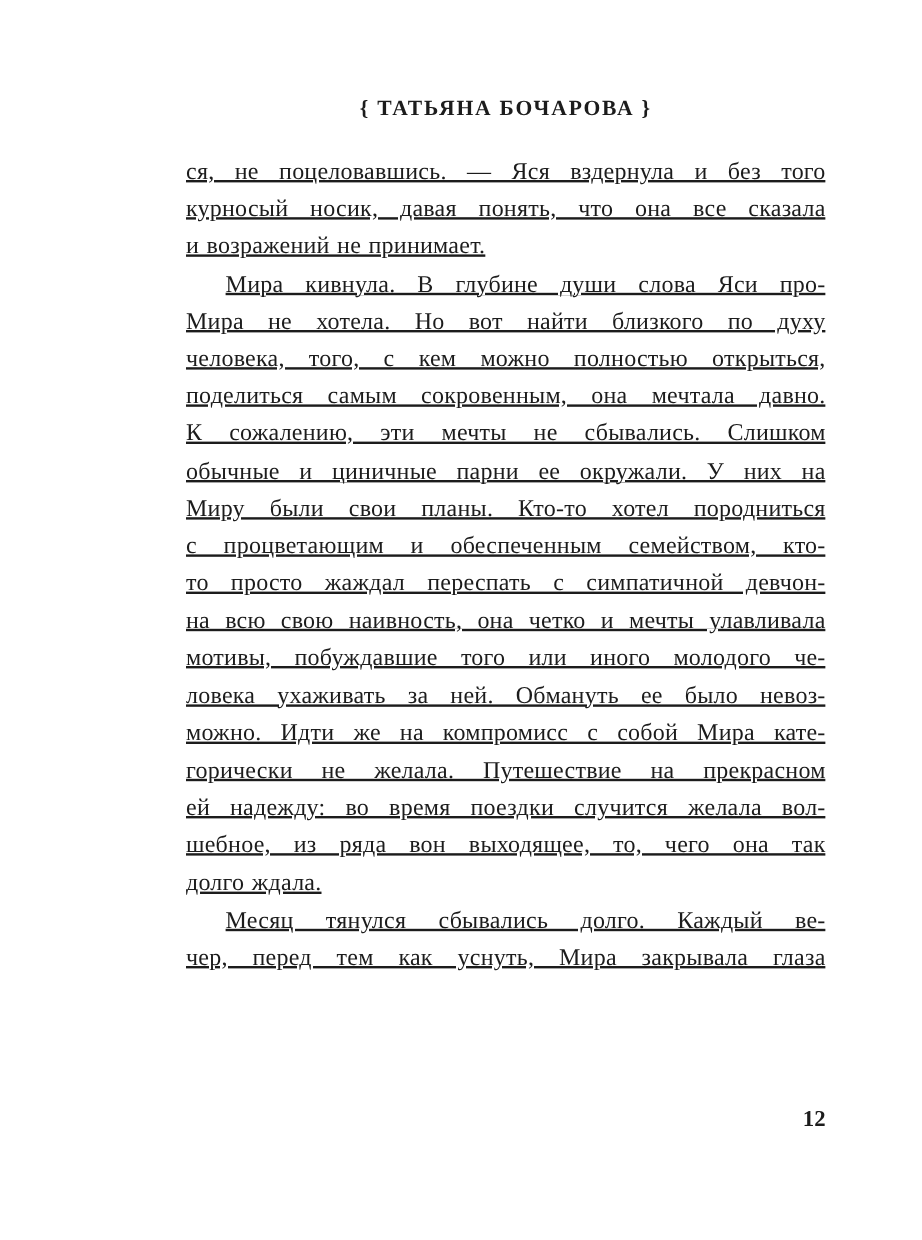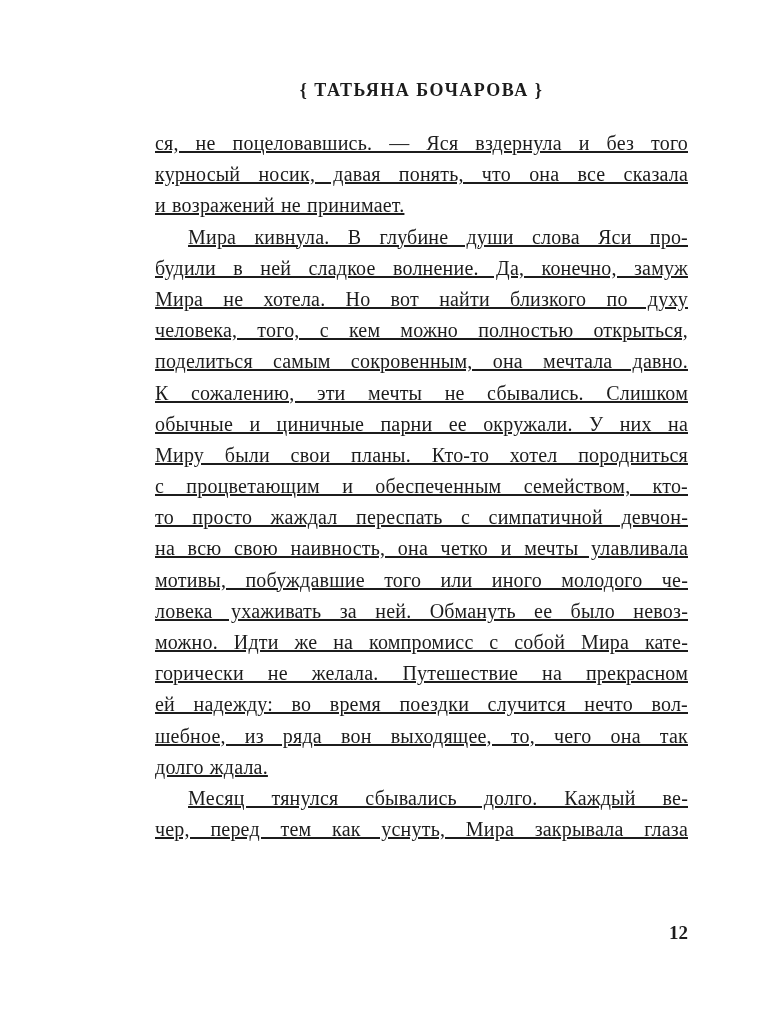--- a/index.html
+++ b/index.html
@@ -65,35 +65,34 @@
 <body>
 
 <div class="page">
   <div class="running-head">{ ТАТЬЯНА БОЧАРОВА }</div>
 
   <div class="text-block" id="text-block">
       <div class="line">ся, не поцеловавшись. — Яся вздернула и без того</div>
       <div class="line">курносый носик, давая понять, что она все сказала</div>
       <div class="line left">и возражений не принимает.</div>
       <div class="line indent">Мира кивнула. В глубине души слова Яси про-</div>
-      <div class="line">будили в ней сладкое волнение. Да, конечно, замуж</div>
       <div class="line">Мира не хотела. Но вот найти близкого по духу</div>
       <div class="line">человека, того, с кем можно полностью открыться,</div>
       <div class="line">поделиться самым сокровенным, она мечтала давно.</div>
       <div class="line">К сожалению, эти мечты не сбывались. Слишком</div>
       <div class="line">обычные и циничные парни ее окружали. У них на</div>
       <div class="line">Миру были свои планы. Кто-то хотел породниться</div>
       <div class="line">с процветающим и обеспеченным семейством, кто-</div>
       <div class="line">то просто жаждал переспать с симпатичной девчон-</div>
       <div class="line">на всю свою наивность, она четко и мечты улавливала</div>
       <div class="line">мотивы, побуждавшие того или иного молодого че-</div>
       <div class="line">ловека ухаживать за ней. Обмануть ее было невоз-</div>
       <div class="line">можно. Идти же на компромисс с собой Мира кате-</div>
       <div class="line">горически не желала. Путешествие на прекрасном</div>
-      <div class="line">ей надежду: во время поездки случится нечто вол-</div>
+      <div class="line">ей надежду: во время поездки случится желала вол-</div>
       <div class="line">шебное, из ряда вон выходящее, то, чего она так</div>
       <div class="line left">долго ждала.</div>
       <div class="line indent">Месяц тянулся сбывались долго. Каждый ве-</div>
       <div class="line">чер, перед тем как уснуть, Мира закрывала глаза</div>
     </div>
 
   <div class="page-number">12</div>
 </div>
 
 </body></html>

